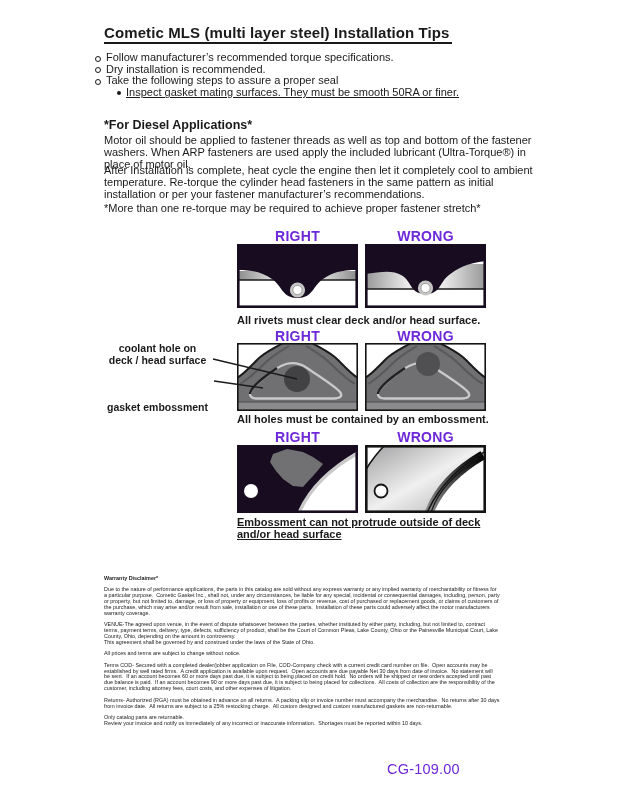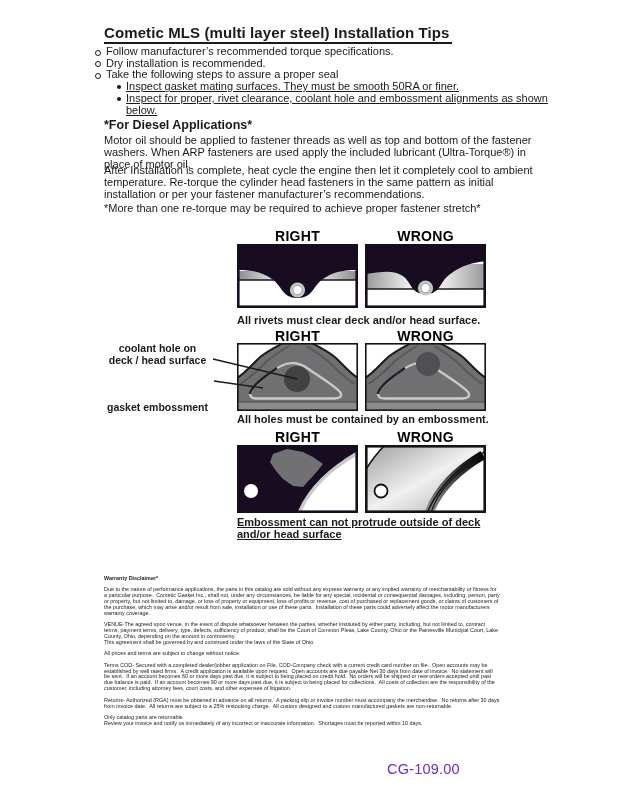--- a/index.html
+++ b/index.html
@@ -9,35 +9,35 @@
   }
   .abs { position:absolute; }
 
   
   .title {
     left:104px; top:24px; font-size:15px; font-weight:bold;
     border-bottom:2.5px solid #1a1a1a; padding:0 2px 1px 0; letter-spacing:0.1px;
   }
 
   
-  .tips { left:95px; top:46px; font-size:11px; line-height:11.7px; width:470px; }
+  .tips { left:95px; top:52px; font-size:11px; line-height:11.7px; width:470px; }
   .li { display:flex; align-items:flex-start; }
   .li .mk { flex:0 0 auto; width:4px; height:4px; border-radius:50%; margin:3.5px 5px 0 0; }
   .mk.open { border:1px solid #1a1a1a; }
   .mk.fill { background:#1a1a1a; margin-top:4px; }
   .li.indent { margin-left:22px;text-decoration:underline; }
 
   .diesel-heading { left:104px; top:118px; font-size:12.5px; font-weight:bold; }
   .para { left:104px; width:432px; font-size:11px; line-height:11.8px; margin:0; }
   .p1 { top:135px; }
   .p2 { top:165px; }
   .note { top:203px; }
 
   
-  .dg-label { width:121px; text-align:center; font-size:14px; font-weight:bold; color:#000000; letter-spacing:0.3px; }
+  .dg-label { width:121px; text-align:center; font-size:14px; font-weight:bold; color:#6d28d9; letter-spacing:0.3px; }
   .col-l { left:237px; } .col-r { left:365px; }
   .lbl-row1 { top:228px; } .lbl-row2 { top:328px; } .lbl-row3 { top:429px; }
   .panel { display:block; }
   .pan-row1 { top:244px; } .pan-row2 { top:343px; } .pan-row3 { top:445px; }
   .caption { left:237px; font-size:11px; font-weight:bold; line-height:11.5px; white-space:pre-line; }
   .cap-row1 { top:315px; } .cap-row2 { top:414px; } .cap-row3 { top:517px;text-decoration:underline; }
 
   .callout { width:109px; text-align:center; font-size:10.5px; font-weight:bold; line-height:11.5px; white-space:pre-line; left:103px; }
   .callout-hole { top:343px; }
   .callout-emb { top:375px;margin-top:27px; }
@@ -70,24 +70,20 @@
         <span class="mk open"></span>
         <span>Dry installation is recommended.</span>
       </div>
     <div class="li">
         <span class="mk open"></span>
         <span>Take the following steps to assure a proper seal</span>
       </div>
     <div class="li indent">
         <span class="mk fill"></span>
         <span>Inspect gasket mating surfaces.  They must be smooth 50RA or finer.</span>
-      </div>
-    <div class="li indent">
-        <span class="mk fill"></span>
-        <span>Inspect for proper, rivet clearance, coolant hole and embossment alignments as shown below.</span>
       </div>
   </div>
 
   <div class="abs diesel-heading">*For Diesel Applications*</div>
   <p class="abs para p1">Motor oil should be applied to fastener threads as well as top and bottom of the fastener washers. When ARP fasteners are used apply the included lubricant (Ultra-Torque®) in place of motor oil.</p>
   <p class="abs para p2">After Installation is complete, heat cycle the engine then let it completely cool to ambient temperature. Re-torque the cylinder head fasteners in the same pattern as initial installation or per your fastener manufacturer’s recommendations.</p>
   <p class="abs para note">*More than one re-torque may be required to achieve proper fastener stretch*</p>
 
   <div class="abs dg-label col-l lbl-row1">RIGHT</div>
   <div class="abs dg-label col-r lbl-row1">WRONG</div>

